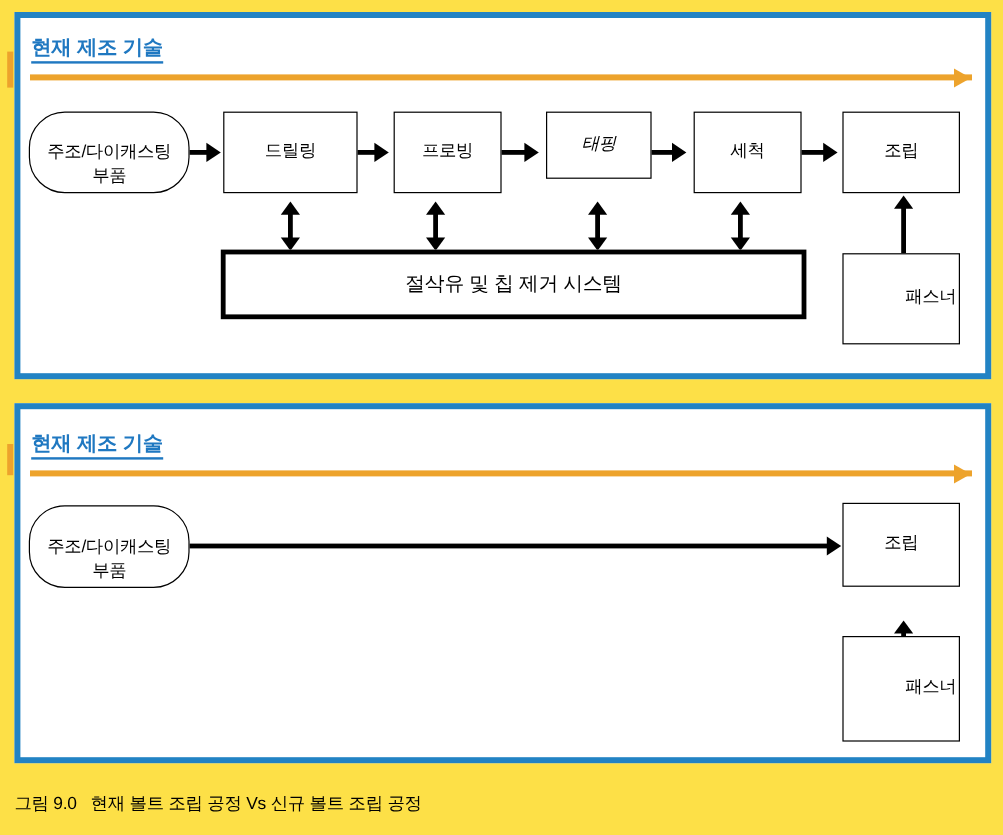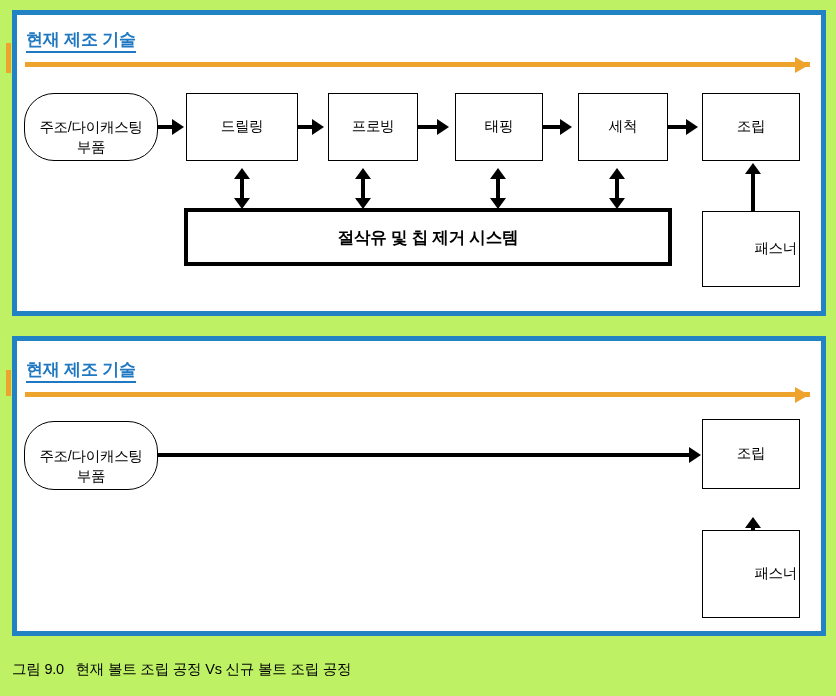--- a/index.html
+++ b/index.html
@@ -10,21 +10,21 @@
   }
   body {
     font-family: "Liberation Sans", "DejaVu Sans", sans-serif;
     color: #000000;
   }
   #page {
     position: relative;
     width: 836px;
     height: 696px;
     overflow: hidden;
-    background: #bef264;
+    background: #fde047;
   }
 
   
   .panel {
     position: absolute;
     box-sizing: border-box;
     border: 5px solid #2283c4;
     background: #ffffff;
   }
   #panel-current {
@@ -87,21 +87,21 @@
     justify-content: center;
     text-align: center;
     font-size: 14.5px;
     line-height: 1.35;
     color: #000000;
     letter-spacing: -0.3px;
     padding: 2px;
   }
   .pbox.thick {
     border: 4px solid #000000;
-    font-weight: bold;
+    font-weight: normal;
     font-size: 16.5px;
     letter-spacing: -0.2px;
   }
   .pbox .label {
     display: block;
     white-space: pre-line;
   }
   
   .pbox.align-top {
     align-items: center;
@@ -181,21 +181,21 @@
   </div>
 
   <div class="pbox" style="left:186px; top:93px; width:112px; height:68px;">
     <span class="label">드릴링</span>
   </div>
 
   <div class="pbox" style="left:328px; top:93px; width:90px; height:68px;">
     <span class="label">프로빙</span>
   </div>
 
-  <div class="pbox" style="left:455px; top:93px; width:88px; height:68px;">
+  <div class="pbox" style="left:455px; top:93px; width:88px; height:56px;font-style:italic;">
     <span class="label">태핑</span>
   </div>
 
   <div class="pbox" style="left:578px; top:93px; width:90px; height:68px;align-items:center;">
     <span class="label">세척</span>
   </div>
 
   <div class="pbox" style="left:702px; top:93px; width:98px; height:68px;">
     <span class="label">조립</span>
   </div>

